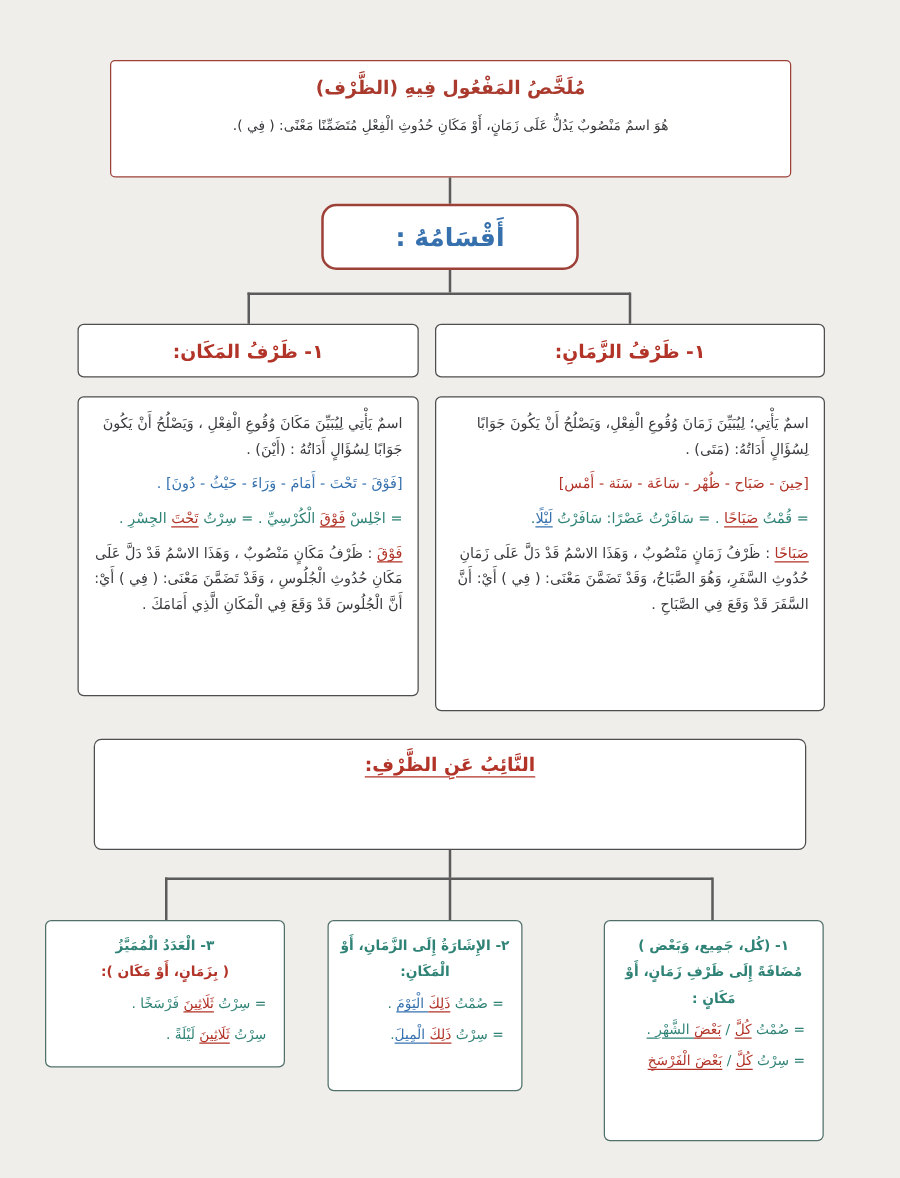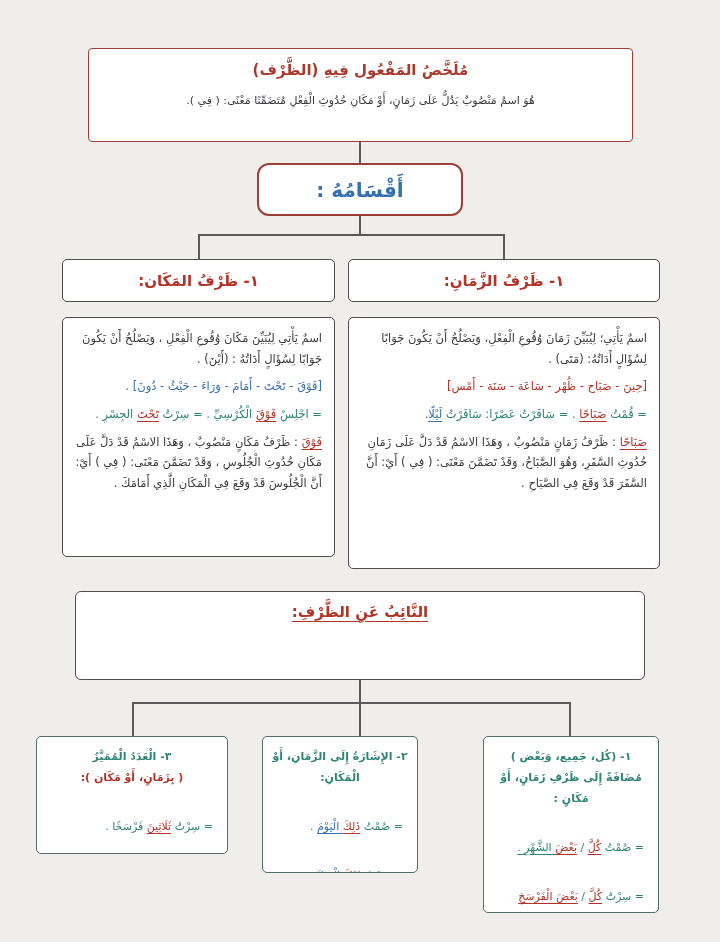--- a/index.html
+++ b/index.html
@@ -60,21 +60,21 @@
   .naib-title{color:#b23327;font-weight:bold;font-size:15px;text-decoration:underline;text-underline-offset:4px;margin-bottom:10px}
   .naib-text{font-size:11px;line-height:1.8;color:#37373b}
 
   
   .bottom-box{top:736px;border:1.5px solid #51706a;border-radius:5px;padding:10px 8px;font-size:11px;line-height:1.9;text-align:center;overflow:hidden}
   .kull-box{left:483px;width:176px;height:177px}
   .ishara-box{left:262px;width:156px;height:137px}
   .adad-box{left:36px;width:192px;height:118px}
   .bb-header{color:#2f8376;font-weight:bold}
   .bb-header2{color:#b23327;font-weight:bold}
-  .bb-ex{margin-top:28px;text-align:right;padding-right:6px;color:#2f8376}
+  .bb-ex{margin-top:4px;text-align:right;padding-right:6px;color:#2f8376}
 </style>
 </head>
 <body>
 
 <div class="box top-box">
   <div class="top-title">مُلَخَّصُ المَفْعُول فِيهِ (الظَّرْف)</div>
   <div class="top-def">هُوَ اسمٌ مَنْصُوبٌ يَدُلُّ عَلَى زَمَانٍ، أَوْ مَكَانِ حُدُوثِ الْفِعْلِ مُتَضَمِّنًا مَعْنًى: ( فِي ).</div>
 </div>
 
 <div class="line v0"></div>

